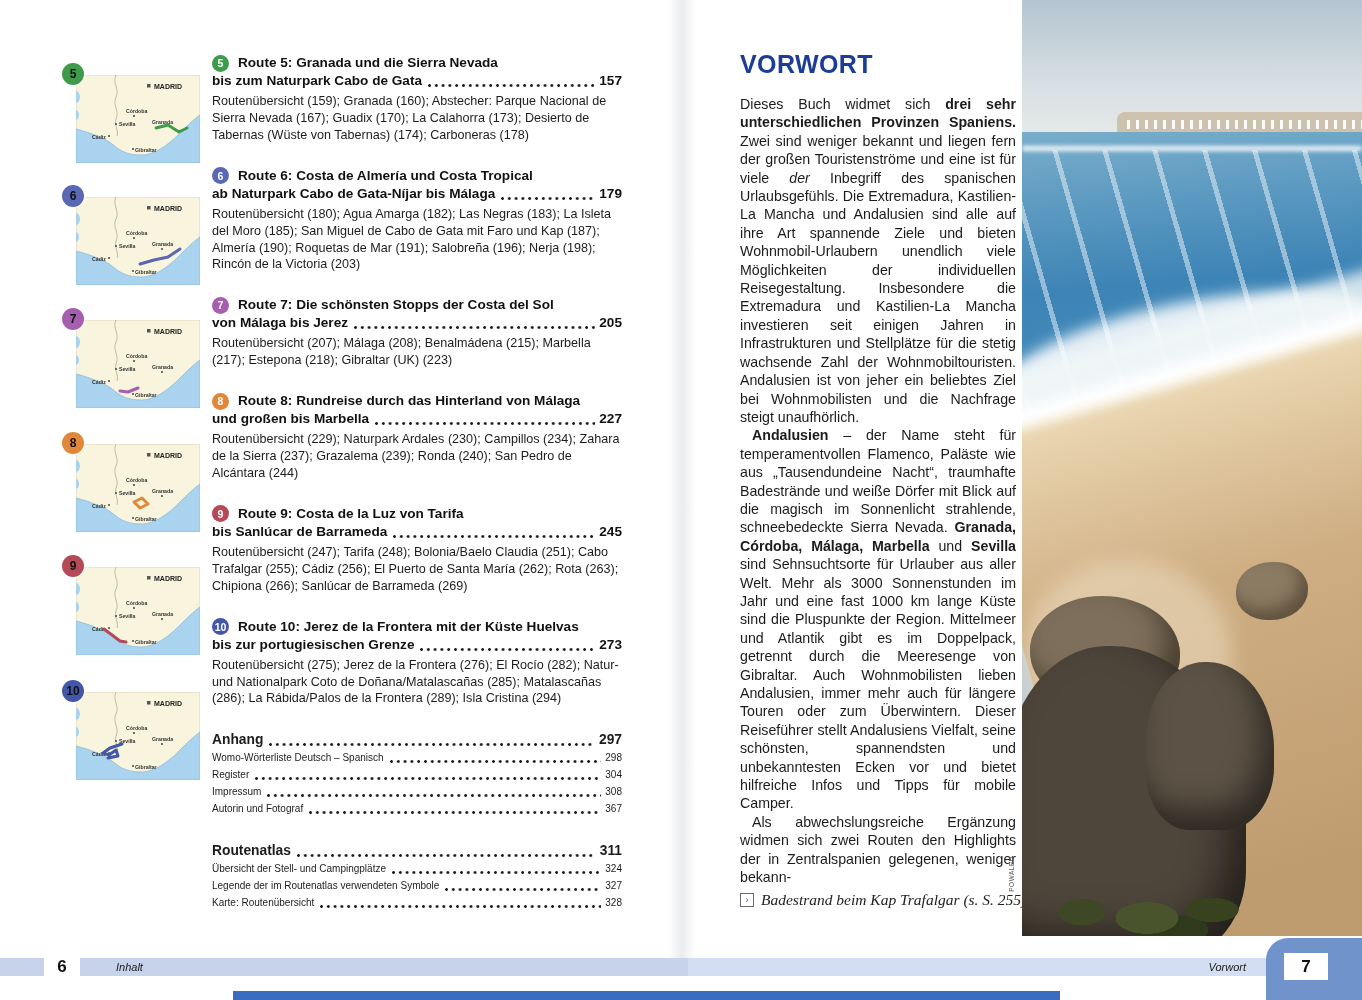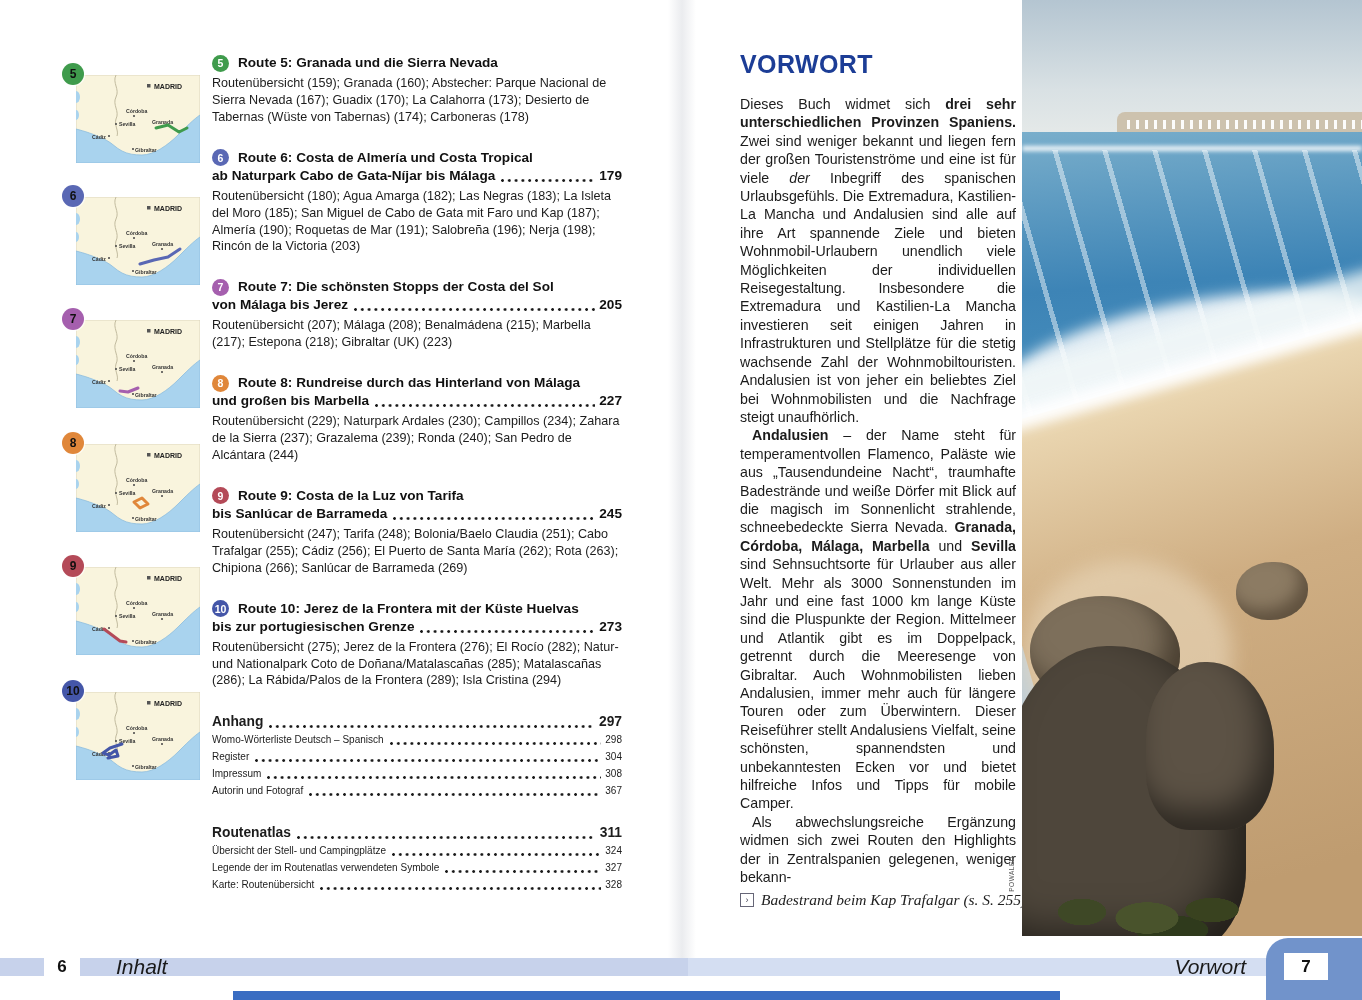--- a/index.html
+++ b/index.html
@@ -87,21 +87,21 @@
 
   
   .fbar{position:absolute;top:958px;height:18px;}
   #fbar-left{left:0;width:688px;background:#c7d2eb;}
   #fbar-right{left:688px;width:608px;background:#d4def2;}
   .pagebox{position:absolute;top:953px;height:27px;background:#ffffff;display:flex;align-items:center;
            justify-content:center;font-size:17px;font-weight:bold;color:#111;z-index:5;}
   #pagebox-left{left:44px;width:36px;}
   #pagebox-right{left:1284px;width:44px;}
   .flabel{position:absolute;top:958px;height:18px;display:flex;align-items:center;
-          font-style:italic;font-size:21px;color:#1a1a1a;z-index:4;}
+          font-style:italic;font-size:11px;color:#1a1a1a;z-index:4;}
   #flabel-left{left:116px;}
   #flabel-right{left:1120px;width:126px;justify-content:flex-end;}
   #corner-tab{position:absolute;left:1266px;top:938px;width:96px;height:62px;background:#7193cb;
               border-top-left-radius:22px;z-index:2;}
   #book-edge{position:absolute;left:233px;top:991px;width:827px;height:9px;background:#3a6dc2;z-index:1;}
 </style>
 </head>
 <body>
 
 <div id="page">
@@ -246,20 +246,25 @@
         <div class="map-badge" style="background: rgb(68, 86, 168);">10</div>
       </div>
     </div>
 
   <div id="toc">
     <div id="routes-holder">
         <div class="route">
           <div class="rh1">
             <span class="tbadge" style="background: rgb(63, 155, 76);">5</span>
             <span>Route 5: Granada und die Sierra Nevada</span>
+          </div>
+          <div class="rh2">
+            <span>bis zum Naturpark Cabo de Gata</span>
+            <span class="leader"></span>
+            <span class="pgnum">157</span>
           </div>
           <div class="rdesc">Routenübersicht (159); Granada (160); Abstecher: Parque Nacional de Sierra Nevada (167); Guadix (170); La Calahorra (173); Desierto de Tabernas (Wüste von Tabernas) (174); Carboneras (178)</div>
         </div>
         <div class="route">
           <div class="rh1">
             <span class="tbadge" style="background: rgb(90, 104, 180);">6</span>
             <span>Route 6: Costa de Almería und Costa Tropical</span>
           </div>
           <div class="rh2">
             <span>ab Naturpark Cabo de Gata-Níjar bis Málaga</span>

